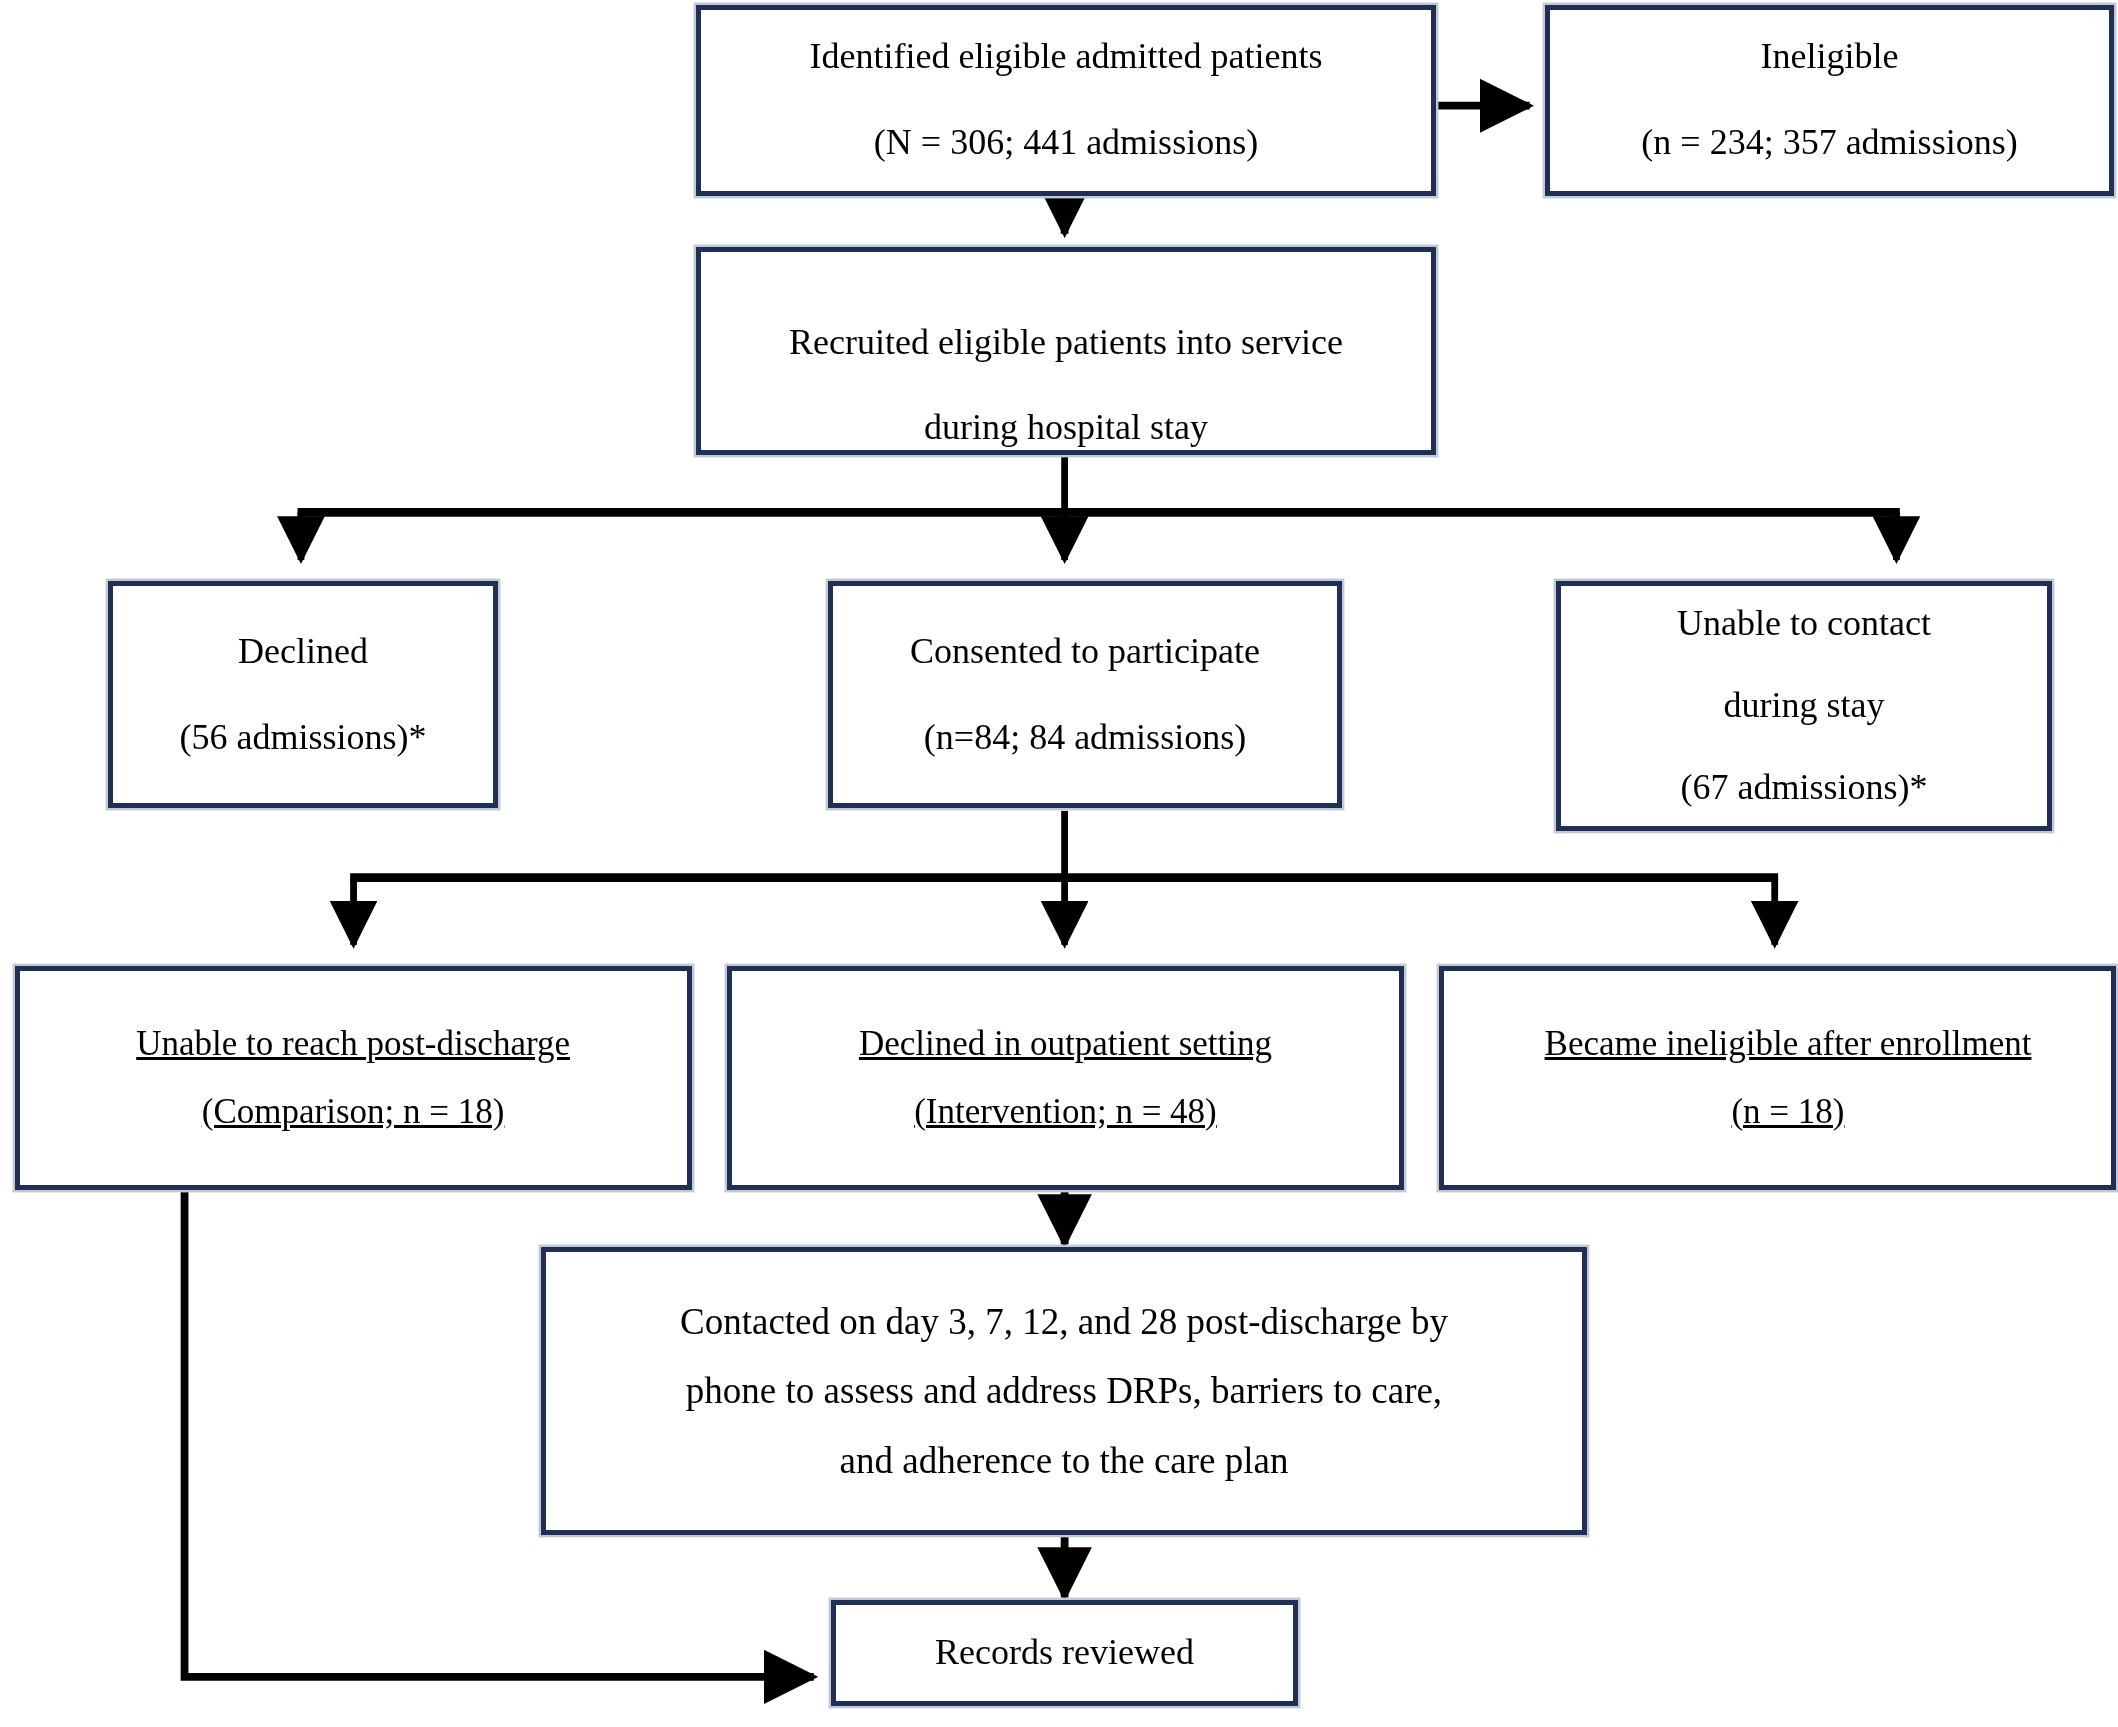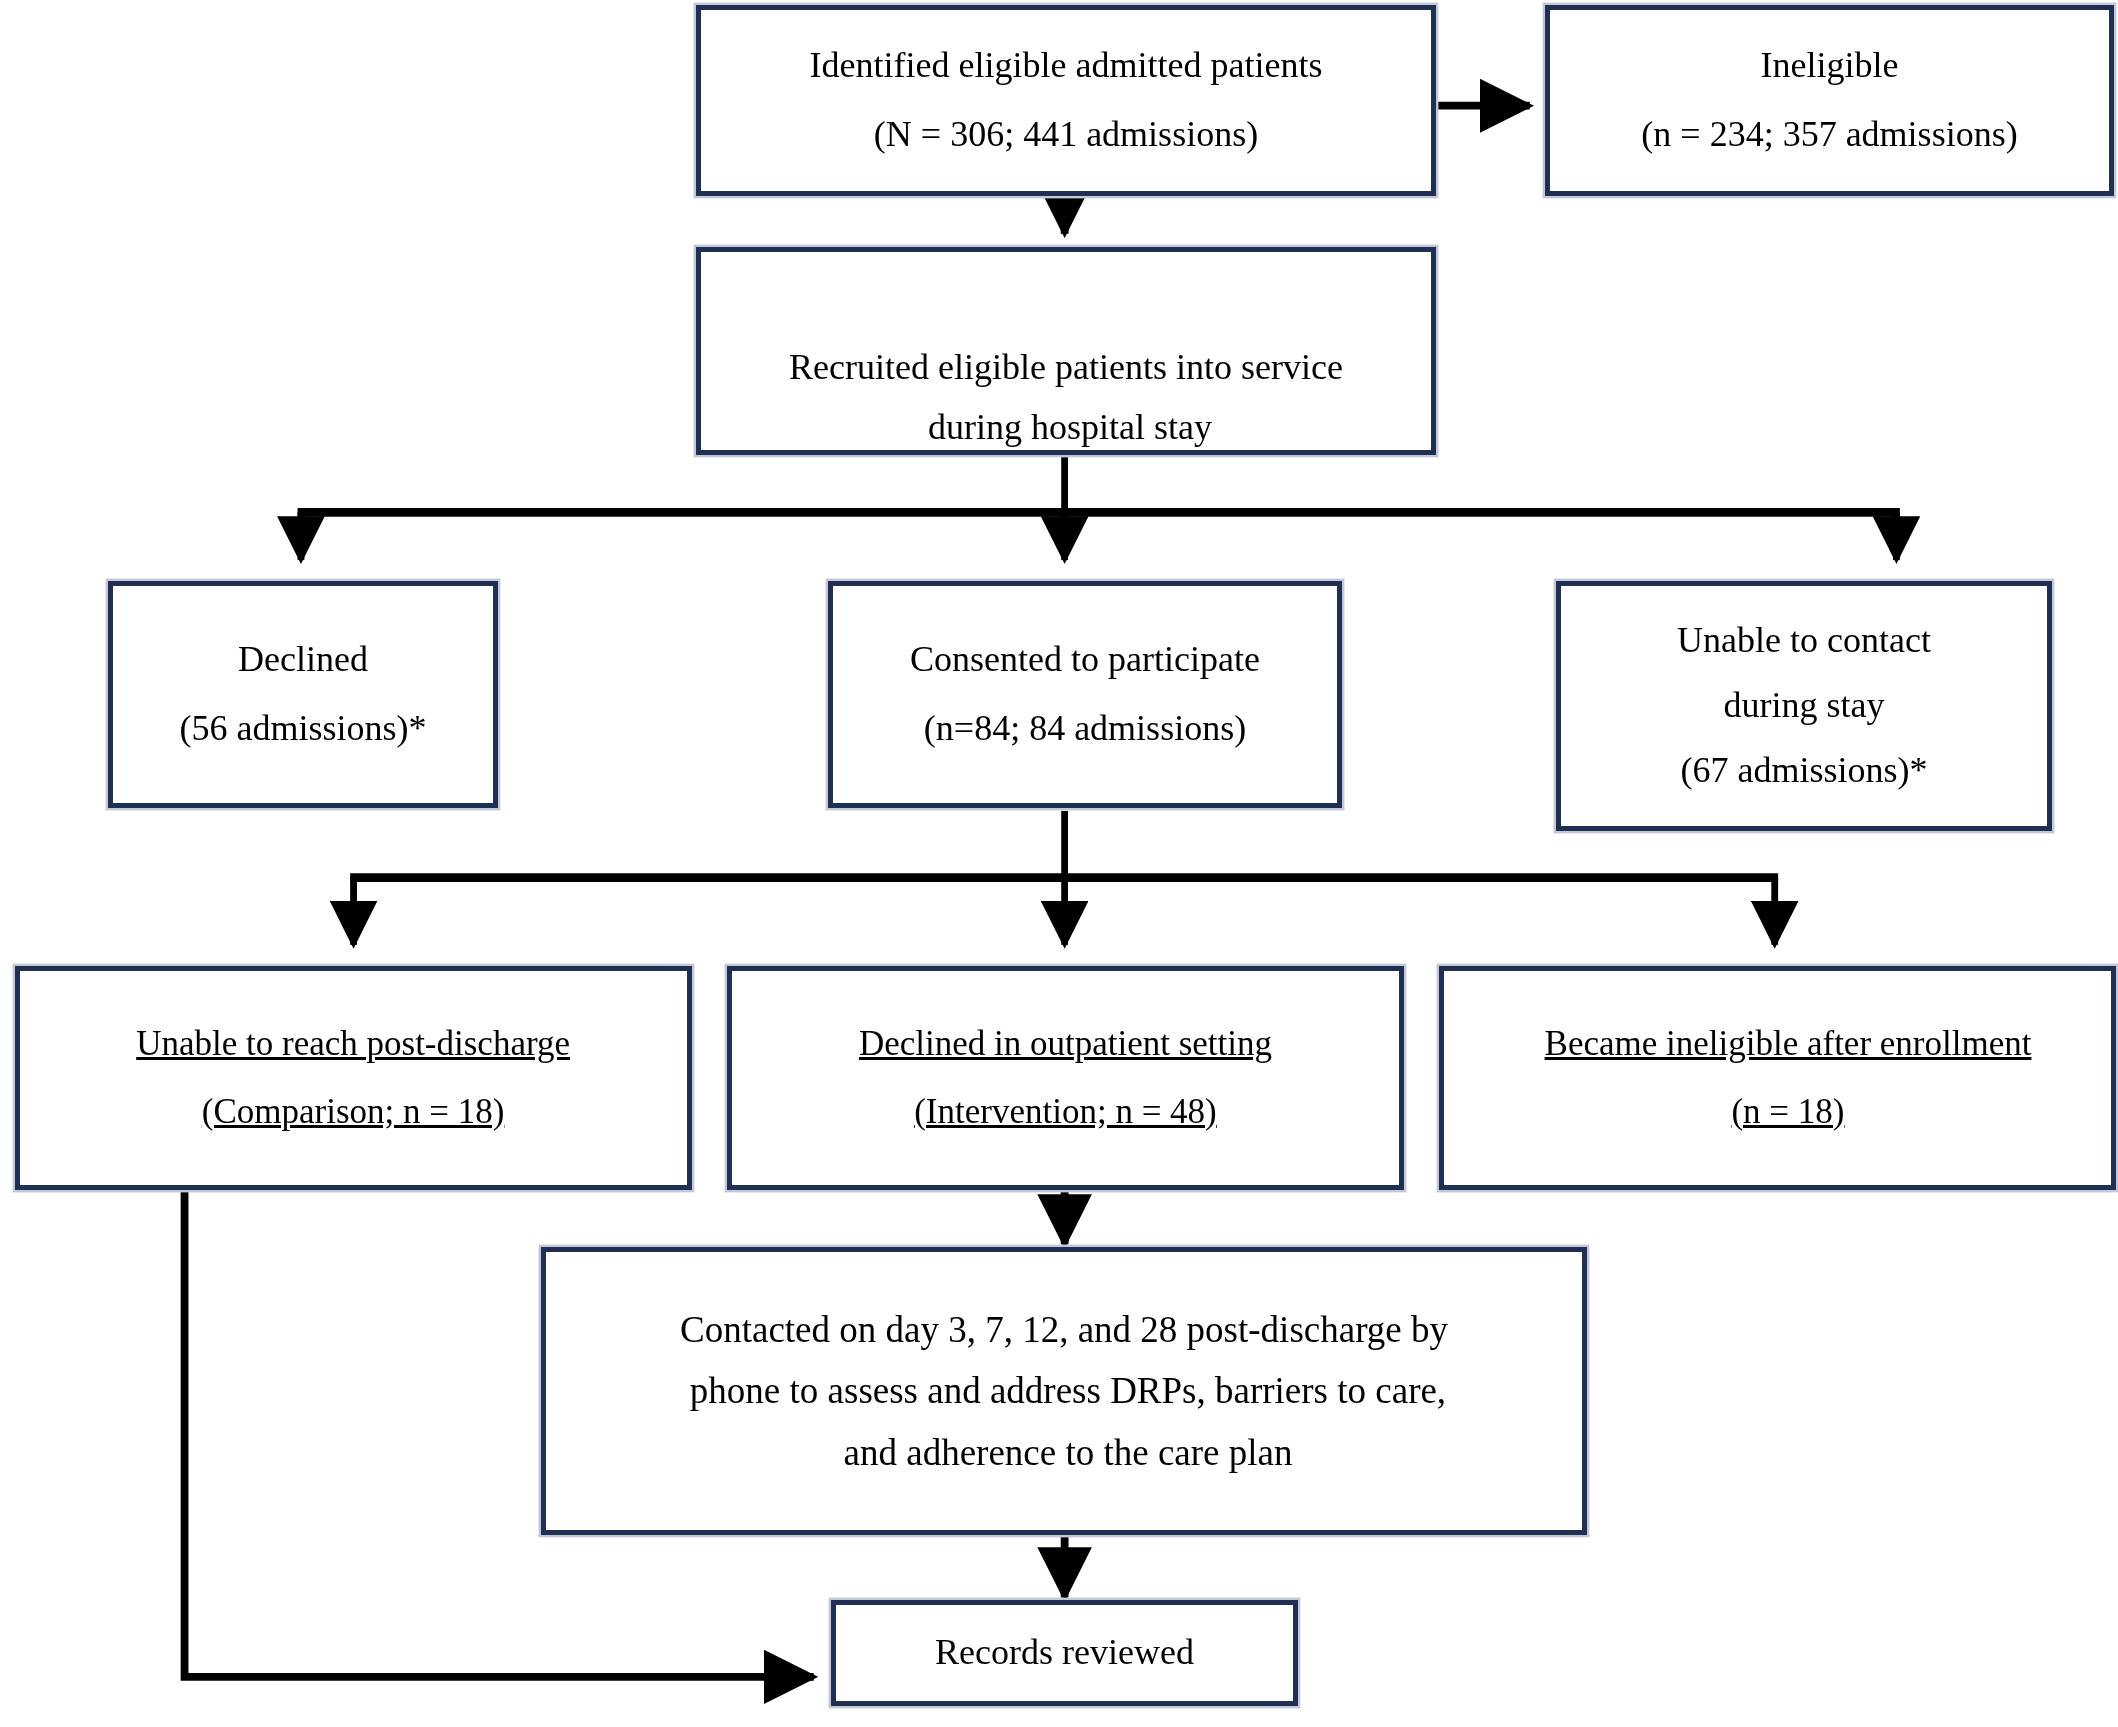--- a/index.html
+++ b/index.html
@@ -35,26 +35,26 @@
     text-align: center;
     color: #000000;
     z-index: 5;
   }
   .node .line {
     display: block;
     width: 100%;
     line-height: 1.22;
     white-space: nowrap;
   }
-  .fs-big  { font-size: 36px; }
+  .fs-big  { font-size: 36px; gap: 17px; }
   .fs-med  { font-size: 35px; text-decoration: underline; }
   .fs-para { font-size: 37px; }
   .gap-lg .line + .line { margin-top: 25px; }
   .gap-md .line + .line { margin-top: 21.4px; }
-  .gap-xl .line + .line { margin-top: 16px; padding-left: 8px; }
+  .gap-xl .line + .line { margin-top: 24px; }
 </style>
 </head>
 <body>
 
 <div id="flowchart-root">
 
   <svg class="connector-layer" viewBox="0 0 4349 3546" width="2119" height="1727" xmlns="http://www.w3.org/2000/svg">
     <defs>
       <marker id="arrowhead" viewBox="0 0 10 10" refX="9.2" refY="5" markerWidth="7" markerHeight="7" orient="auto-start-reverse">
         <path d="M 0 0 L 10 5 L 0 10 z" fill="#000000"></path>

